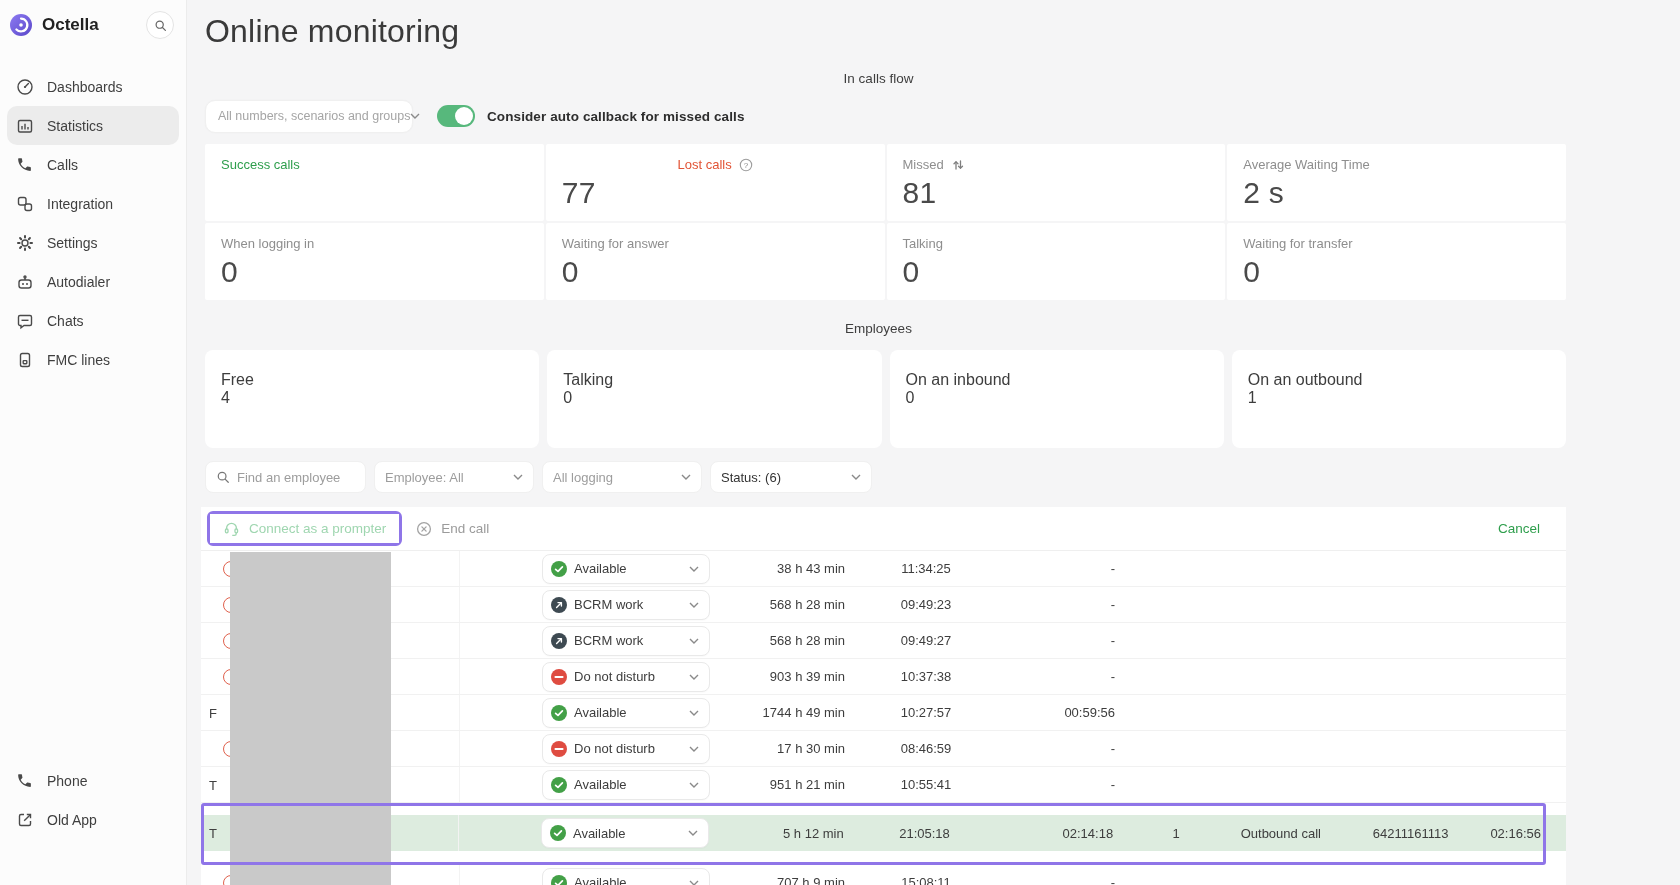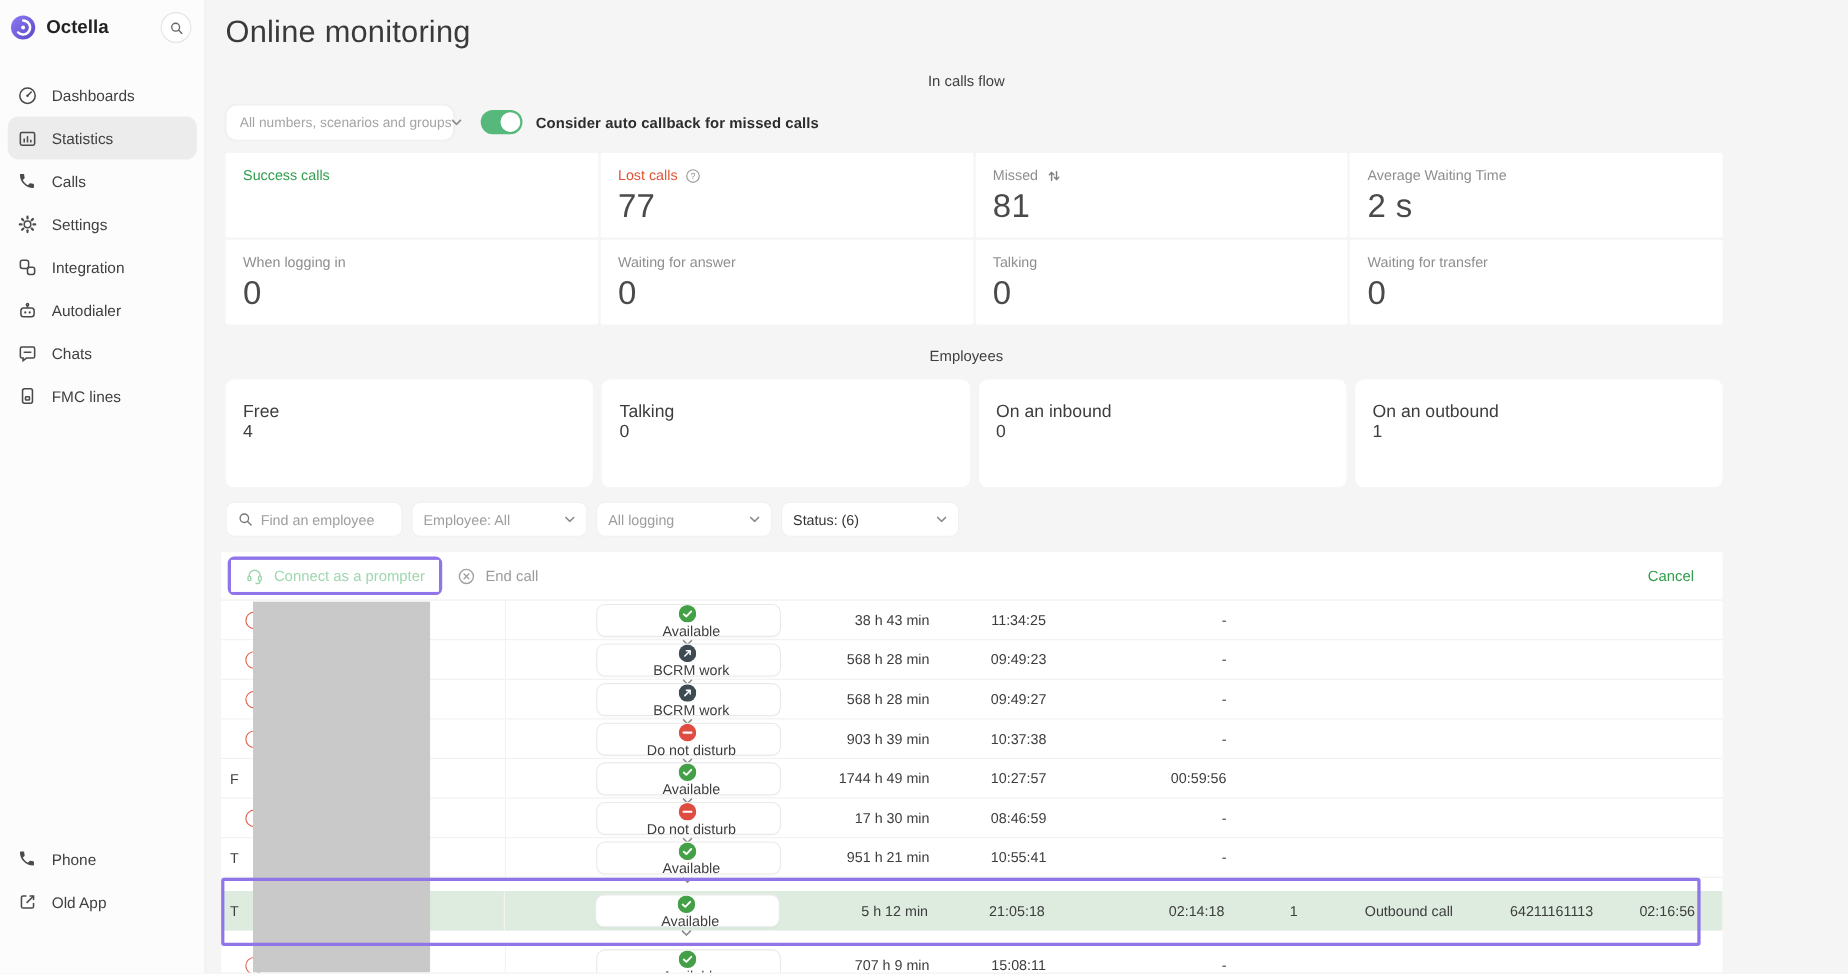--- a/index.html
+++ b/index.html
@@ -23,41 +23,41 @@
   .nav { margin-top:18px; }
   .nav-item {
     display:flex; align-items:center; height:39px; margin:0 7px;
     padding:0 9px; border-radius:10px; cursor:pointer; color:#3f3f3f; font-size:14px;
   }
   .nav-item.active { background:#ececec; }
   .nav-item .nicon { width:18px; height:18px; margin-right:13px; flex:0 0 auto; display:flex; }
   .nav-footer { position:absolute; left:0; right:0; bottom:46px; }
   
   .main { position:absolute; left:187px; top:0; width:1493px; height:885px; padding:0 114px 0 18px; }
-  .page-title { font-size:28px; font-weight:400; color:#3a3a3a; margin-top:13px; letter-spacing:.2px; }
+  .page-title { font-size:32px; font-weight:400; color:#3a3a3a; margin-top:13px; letter-spacing:.2px; }
   .section-head { display:flex; align-items:center; margin-top:21px;flex-direction:column; }
   .section-head .lbl { font-size:13.5px; color:#3e3e3e; margin-right:14px; white-space:nowrap; }
   .section-head .line { flex:1; height:1px; background:#e4e4e4; }
   .controls-row { display:flex; align-items:center; margin-top:13px; height:34px; }
   .scope-select {
     width:208px; height:33px; background:#fff; border-radius:10px; border:1px solid #f0f0f0;
     display:flex; align-items:center; padding:0 10px 0 12px; cursor:pointer;
     font-size:12.5px; color:#a5a5a5; box-shadow:0 0 2px rgba(0,0,0,.03);
   }
   .scope-select .txt { flex:1; white-space:nowrap; }
   .toggle { width:38px; height:22px; border-radius:11px; background:#57b87c; margin-left:24px;
     position:relative; cursor:pointer; flex:0 0 auto; }
   .toggle .knob { position:absolute; right:2px; top:2px; width:18px; height:18px; border-radius:50%; background:#fff; }
   .toggle-label { font-size:13.5px; color:#2d2d2d; margin-left:12px; font-weight:bold; letter-spacing:.1px; }
   
   .stats-grid { display:grid; grid-template-columns:repeat(4,1fr); gap:2px; margin-top:11px; }
   .stat-card { background:#fff; height:77px; padding:13px 16px 0; border-radius:2px; }
   .stat-card .sl { font-size:13px; color:#8e8e8e; display:flex; align-items:center; gap:7px; }
   .stat-card .sl.green { color:#2e9e4c; }
-  .stat-card .sl.red { color:#e25335; }
+  .stat-card .sl.red { color:#e25335;justify-content:center; }
   .stat-card .sv { font-size:30px; color:#4a4a4a; font-weight:400; margin-top:4px; letter-spacing:.3px; }
   .emp-grid { display:grid; grid-template-columns:repeat(4,1fr); gap:8px; margin-top:14px; }
   .emp-card { background:#fff; height:98px; padding:21px 16px 0; border-radius:8px; }
   
   .filters-row { display:flex; align-items:center; margin-top:13px; height:32px; gap:8px; }
   .f-input, .f-select {
     height:32px; background:#fff; border:1px solid #f0f0f0; border-radius:8px;
     display:flex; align-items:center; font-size:13px; color:#9d9d9d; padding:0 10px; cursor:pointer;
   }
   .f-input { width:161px;text-align:center; }
@@ -72,21 +72,21 @@
     font-size:13.5px; color:#9fd6b0; }
   .endcall-btn { display:flex; align-items:center; gap:9px; margin-left:14px; cursor:pointer; font-size:13.5px; color:#9b9b9b; }
   .cancel-btn { margin-left:auto; margin-right:26px; font-size:13.5px; color:#2e9e4c; cursor:pointer; }
   .t-row { display:flex; align-items:center; height:36px; border-bottom:1px solid #f1f1f1; font-size:13px; color:#3d3d3d; }
   .c-name { width:259px; height:100%; position:relative; border-right:1px solid #f3f3f3; }
   .frag-letter { position:absolute; left:8px; top:50%; transform:translateY(-50%); color:#3f3f3f; }
   .frag-arc { position:absolute; left:22px; top:50%; transform:translateY(-50%); width:16px; height:16px;
     border:1.5px solid #e0614d; border-radius:50%; }
   .c-chip { width:250px; display:flex; justify-content:flex-end; }
   .chip { width:168px; height:30px; background:#fff; border:1px solid #e9e9e9; border-radius:8px;
-    display:flex; align-items:center; padding:0 10px 0 8px; cursor:pointer; box-shadow:0 1px 1px rgba(0,0,0,.02);flex-direction:column; }
+    display:flex; align-items:center; padding:0 10px 0 8px; cursor:pointer; box-shadow:0 1px 1px rgba(0,0,0,.02); }
   .chip .clabel { flex:1; margin-left:7px; white-space:nowrap; }
   .c-dur { width:135px; text-align:right; }
   .c-login { width:162px; text-align:center; }
   .c-cur { width:116px; text-align:right; padding-right:8px; }
   .c-calls { width:110px; text-align:center; }
   .c-type { width:100px; text-align:center; white-space:nowrap; }
   .c-phone { width:160px; text-align:center; }
   .c-cdur { flex:1; text-align:right; padding-right:25px; }
   .c-fill { flex:1; }
   .hl-zone { height:62px; padding-top:12px; }
@@ -149,43 +149,43 @@
       <span class="nicon">
           <svg width="17" height="17" viewBox="0 0 24 24">
             <path d="M6.62 10.79c1.44 2.83 3.76 5.14 6.59 6.59l2.2-2.21c.27-.27.67-.36 1.02-.24 1.12.37 2.33.57 3.57.57.55 0 1 .45 1 1V20c0 .55-.45 1-1 1-9.39 0-17-7.61-17-17 0-.55.45-1 1-1h3.5c.55 0 1 .45 1 1 0 1.25.2 2.45.57 3.57.11.35.03.74-.25 1.02l-2.2 2.2z" fill="#4a4a4a"></path>
           </svg>
         </span>
       <span>Calls</span>
     </div>
     <div class="nav-item">
       <span class="nicon">
           <svg width="18" height="18" viewBox="0 0 18 18" fill="none" stroke="#4a4a4a" stroke-width="1.4">
+            <rect x="2.5" y="2.5" width="7.5" height="7.5" rx="2"></rect>
+            <rect x="9" y="9" width="6.5" height="6.5" rx="2"></rect>
+          </svg>
+        </span>
+      <span>Integration</span>
+    </div>
+    <div class="nav-item">
+      <span class="nicon">
+          <svg width="18" height="18" viewBox="0 0 18 18" fill="none" stroke="#4a4a4a" stroke-width="1.4">
             <circle cx="9" cy="9" r="3"></circle>
             <g stroke-width="2" stroke-linecap="round">
               <line x1="9" y1="2" x2="9" y2="3.6"></line>
               <line x1="9" y1="14.4" x2="9" y2="16"></line>
               <line x1="2" y1="9" x2="3.6" y2="9"></line>
               <line x1="14.4" y1="9" x2="16" y2="9"></line>
               <line x1="4.05" y1="4.05" x2="5.2" y2="5.2"></line>
               <line x1="12.8" y1="12.8" x2="13.95" y2="13.95"></line>
               <line x1="4.05" y1="13.95" x2="5.2" y2="12.8"></line>
               <line x1="12.8" y1="5.2" x2="13.95" y2="4.05"></line>
             </g>
           </svg>
         </span>
       <span>Settings</span>
-    </div>
-    <div class="nav-item">
-      <span class="nicon">
-          <svg width="18" height="18" viewBox="0 0 18 18" fill="none" stroke="#4a4a4a" stroke-width="1.4">
-            <rect x="2.5" y="2.5" width="7.5" height="7.5" rx="2"></rect>
-            <rect x="9" y="9" width="6.5" height="6.5" rx="2"></rect>
-          </svg>
-        </span>
-      <span>Integration</span>
     </div>
     <div class="nav-item">
       <span class="nicon">
           <svg width="18" height="18" viewBox="0 0 18 18" fill="none" stroke="#4a4a4a" stroke-width="1.4">
             <rect x="3" y="7" width="12" height="8" rx="2.5"></rect>
             <circle cx="7" cy="11" r="1" fill="#4a4a4a" stroke="none"></circle>
             <circle cx="11" cy="11" r="1" fill="#4a4a4a" stroke="none"></circle>
             <line x1="9" y1="4.8" x2="9" y2="7"></line>
             <circle cx="9" cy="4" r="1"></circle>
           </svg>

